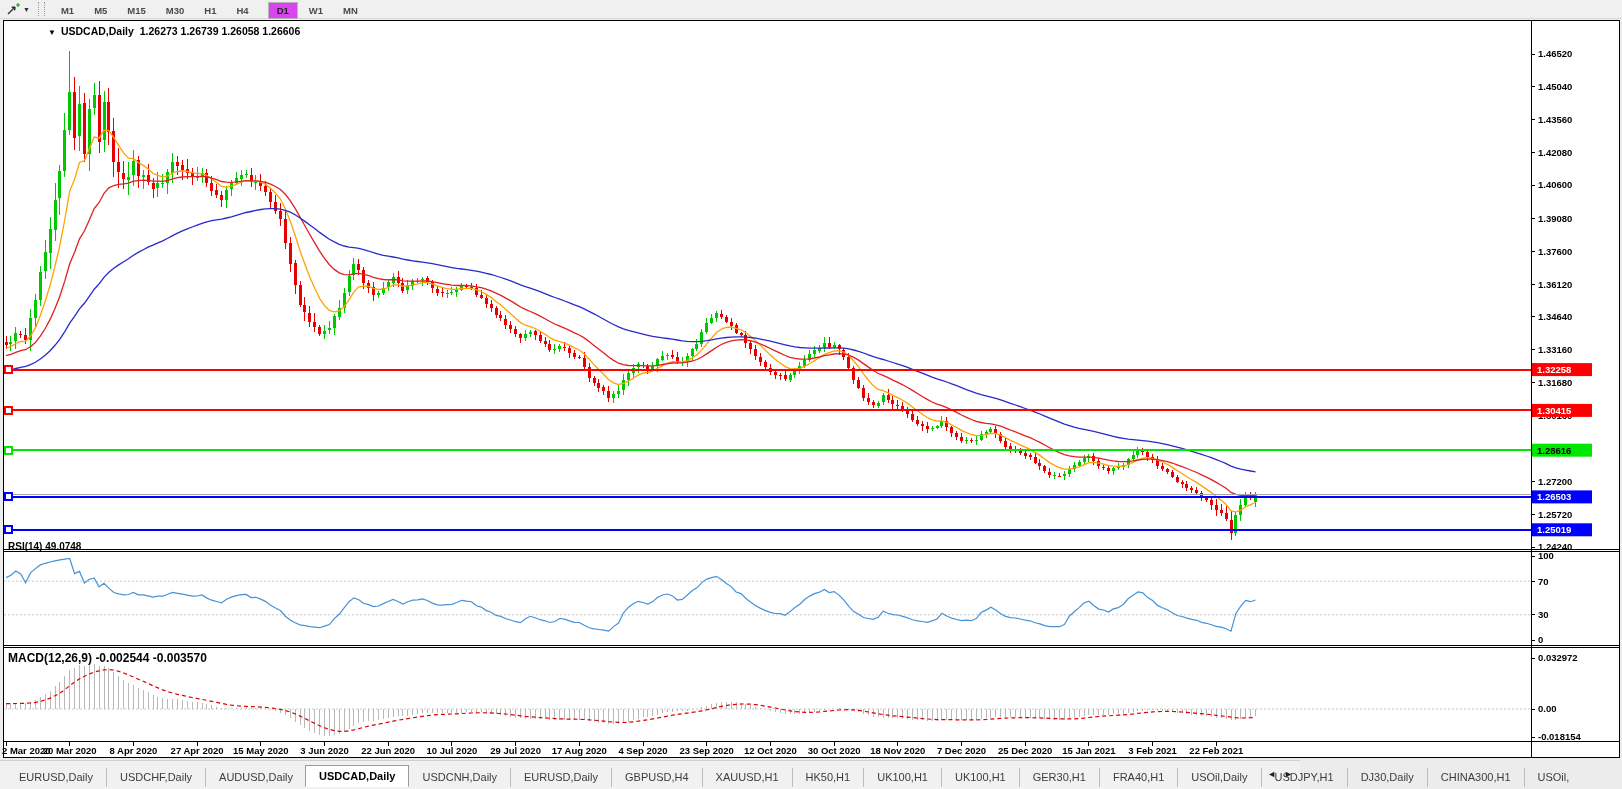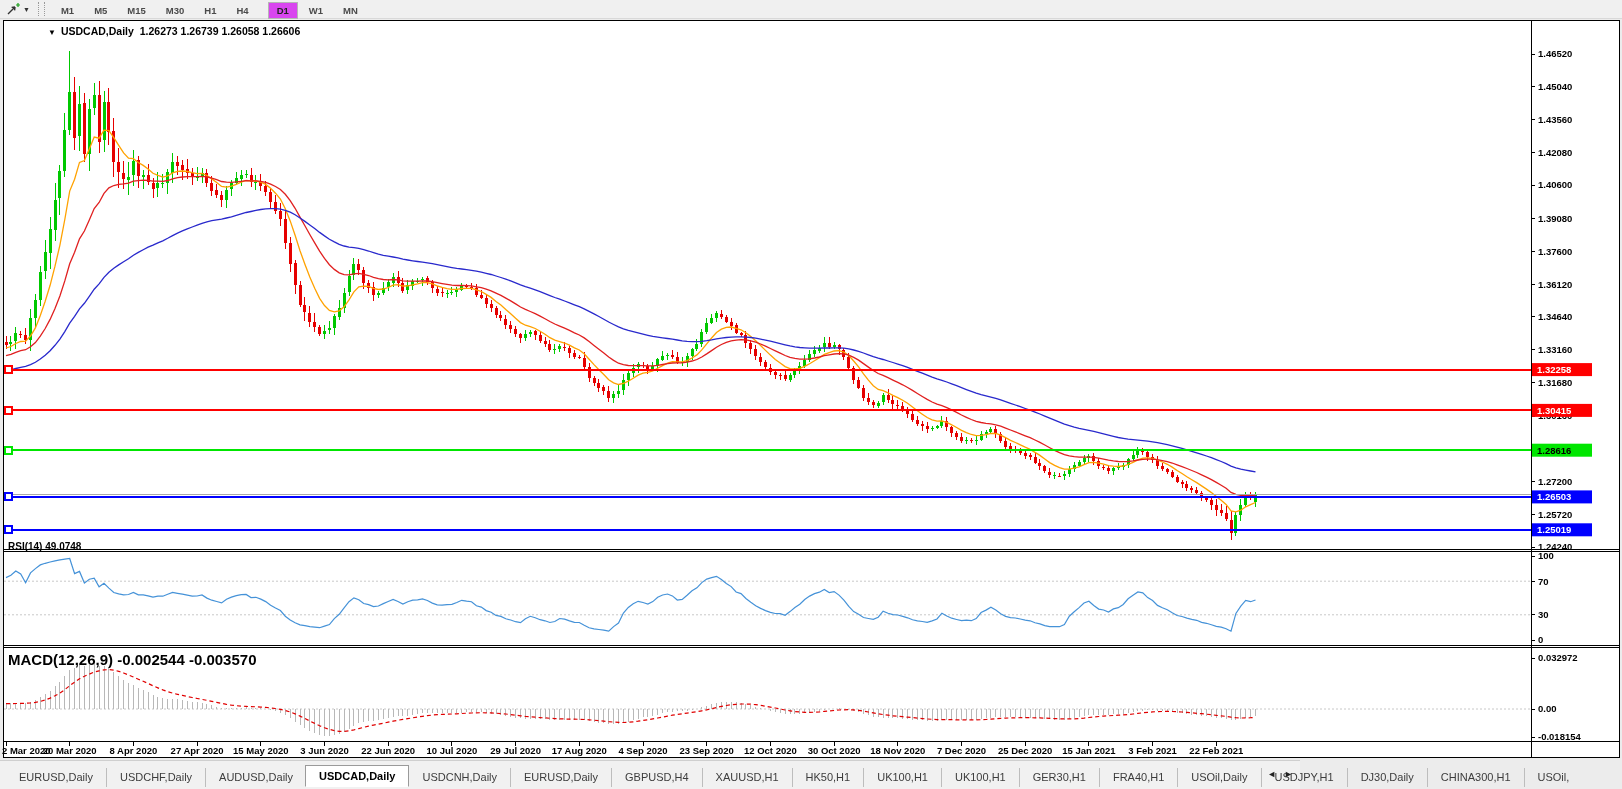--- a/index.html
+++ b/index.html
@@ -13,21 +13,21 @@
   .grip{width:5px;height:14px;margin:0 6px;border-left:1px dotted #9a9a9a;border-right:1px dotted #9a9a9a;}
   .tf-btn{font-size:9.5px;font-weight:700;color:#4a4a4a;padding:2px 8px;margin:1px 1px;border:1px solid transparent;cursor:default;}
   .tf-btn.active{background:#d946ef;border:1px solid #b6b6b6;color:#222;}
   .tf-sep{width:1px;height:12px;background:#c9c9c9;margin:0 4px;}
   
   #chart-svg{position:absolute;left:0;top:0;}
   
   #chart-header{position:absolute;left:12px;top:25px;font-size:10.5px;font-weight:700;color:#000;margin-left:36px;}
   #chart-header .caret{font-size:8px;margin-right:5px;}
   #rsi-label{position:absolute;left:8px;top:541px;font-size:10px;font-weight:700;color:#000;}
-  #macd-label{position:absolute;left:8px;top:651px;font-size:15px;font-weight:700;color:#000;}
+  #macd-label{position:absolute;left:8px;top:651px;font-size:12px;font-weight:700;color:#000;}
   .ind-val{font-weight:700;}
   
   #tabbar{position:absolute;left:0;top:760px;width:1300px;height:29px;background:#f1f1f1;
           border-top:1px solid #cfcfcf;}
   #tabs{list-style:none;margin:0;padding:2px 0 0 6px;display:flex;align-items:flex-end;height:24px;}
   #tabs li{font-size:11px;color:#3c3c3c;padding:3px 13px 4px 13px;white-space:nowrap;position:relative;cursor:default;}
   #tabs li + li{border-left:1px solid #bdbdbd;}
   #tabs li.active{background:#ffffff;border:1px solid #9a9a9a;border-bottom:1px solid #ffffff;
                   color:#000;font-weight:700;margin:0 -1px;z-index:2;padding-top:4px;}
   #tab-arrows{position:absolute;right:3px;top:8px;font-size:9px;color:#222;}

